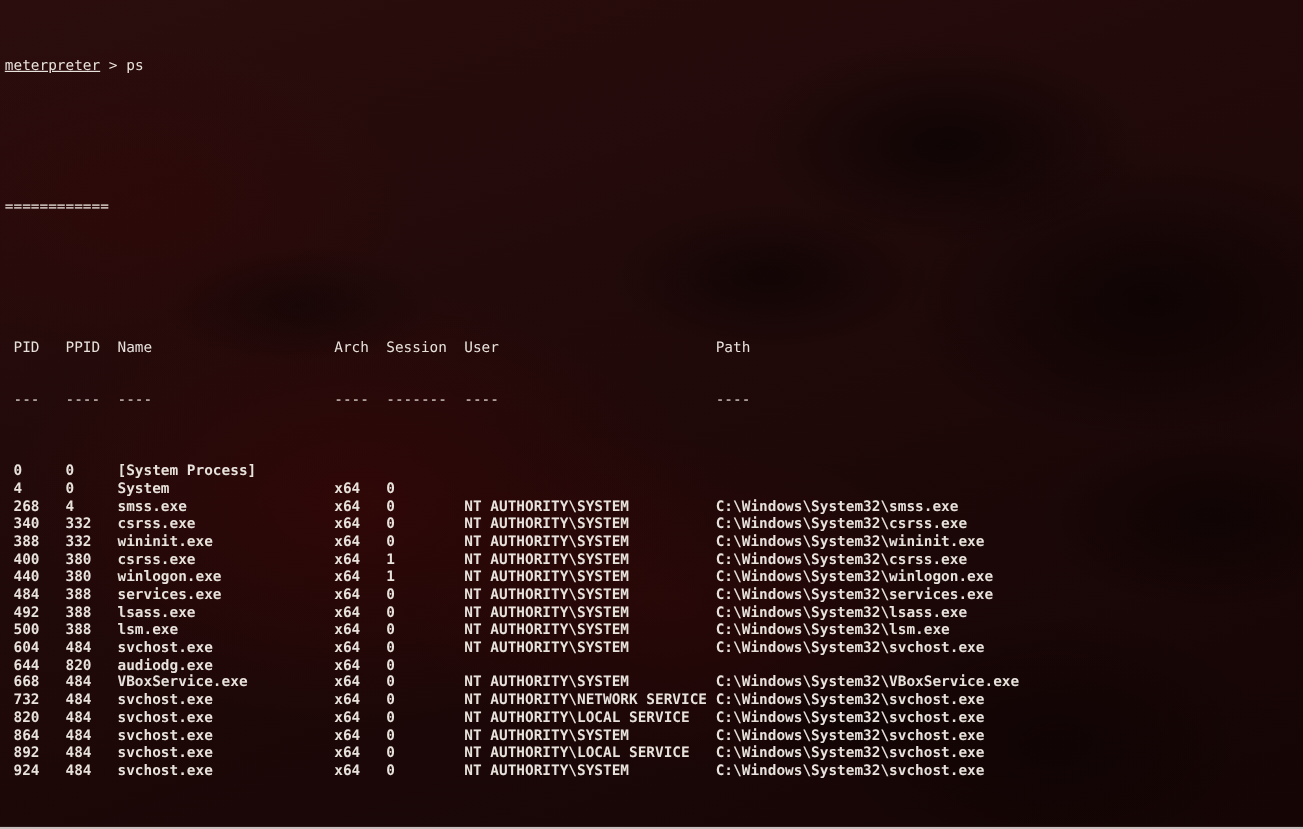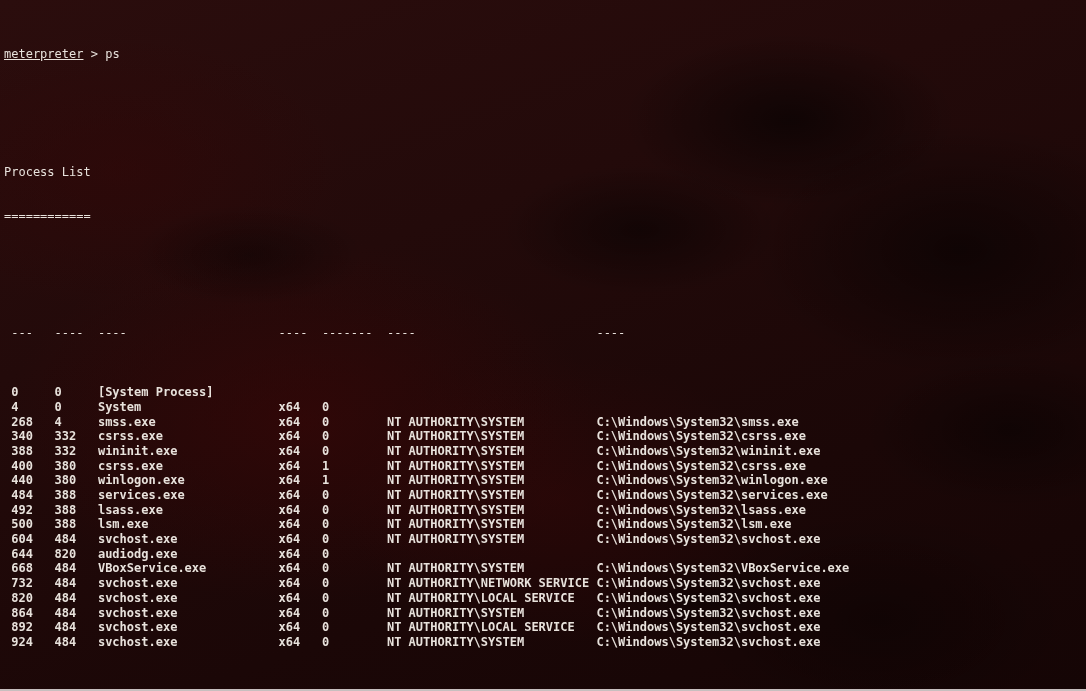--- a/index.html
+++ b/index.html
@@ -58,23 +58,23 @@
 <body>
 
 <div id="terminal">
   <div id="bg-wallpaper"></div>
   <div id="screen">
 
     <div class="line"><span class="u">meterpreter</span><span> &gt; </span><span>ps</span></div>
 
     <div class="blank"></div>
 
-    <div class="line">Process List</div>
     <div class="line">============</div>
 
     <div class="blank"></div>
 
+    <div class="line" id="header-row"> PID   PPID  Name                     Arch  Session  User                         Path</div>
     <div class="line" id="rule-row"> ---   ----  ----                     ----  -------  ----                         ----</div>
 
     <div id="rows"><div class="line row"> 0     0     [System Process]</div><div class="line row"> 4     0     System                   x64   0</div><div class="line row"> 268   4     smss.exe                 x64   0        NT AUTHORITY\SYSTEM          C:\Windows\System32\smss.exe</div><div class="line row"> 340   332   csrss.exe                x64   0        NT AUTHORITY\SYSTEM          C:\Windows\System32\csrss.exe</div><div class="line row"> 388   332   wininit.exe              x64   0        NT AUTHORITY\SYSTEM          C:\Windows\System32\wininit.exe</div><div class="line row"> 400   380   csrss.exe                x64   1        NT AUTHORITY\SYSTEM          C:\Windows\System32\csrss.exe</div><div class="line row"> 440   380   winlogon.exe             x64   1        NT AUTHORITY\SYSTEM          C:\Windows\System32\winlogon.exe</div><div class="line row"> 484   388   services.exe             x64   0        NT AUTHORITY\SYSTEM          C:\Windows\System32\services.exe</div><div class="line row"> 492   388   lsass.exe                x64   0        NT AUTHORITY\SYSTEM          C:\Windows\System32\lsass.exe</div><div class="line row"> 500   388   lsm.exe                  x64   0        NT AUTHORITY\SYSTEM          C:\Windows\System32\lsm.exe</div><div class="line row"> 604   484   svchost.exe              x64   0        NT AUTHORITY\SYSTEM          C:\Windows\System32\svchost.exe</div><div class="line row"> 644   820   audiodg.exe              x64   0</div><div class="line row"> 668   484   VBoxService.exe          x64   0        NT AUTHORITY\SYSTEM          C:\Windows\System32\VBoxService.exe</div><div class="line row"> 732   484   svchost.exe              x64   0        NT AUTHORITY\NETWORK SERVICE C:\Windows\System32\svchost.exe</div><div class="line row"> 820   484   svchost.exe              x64   0        NT AUTHORITY\LOCAL SERVICE   C:\Windows\System32\svchost.exe</div><div class="line row"> 864   484   svchost.exe              x64   0        NT AUTHORITY\SYSTEM          C:\Windows\System32\svchost.exe</div><div class="line row"> 892   484   svchost.exe              x64   0        NT AUTHORITY\LOCAL SERVICE   C:\Windows\System32\svchost.exe</div><div class="line row"> 924   484   svchost.exe              x64   0        NT AUTHORITY\SYSTEM          C:\Windows\System32\svchost.exe</div></div>
 
   </div>
 </div>
 
 </body></html>

